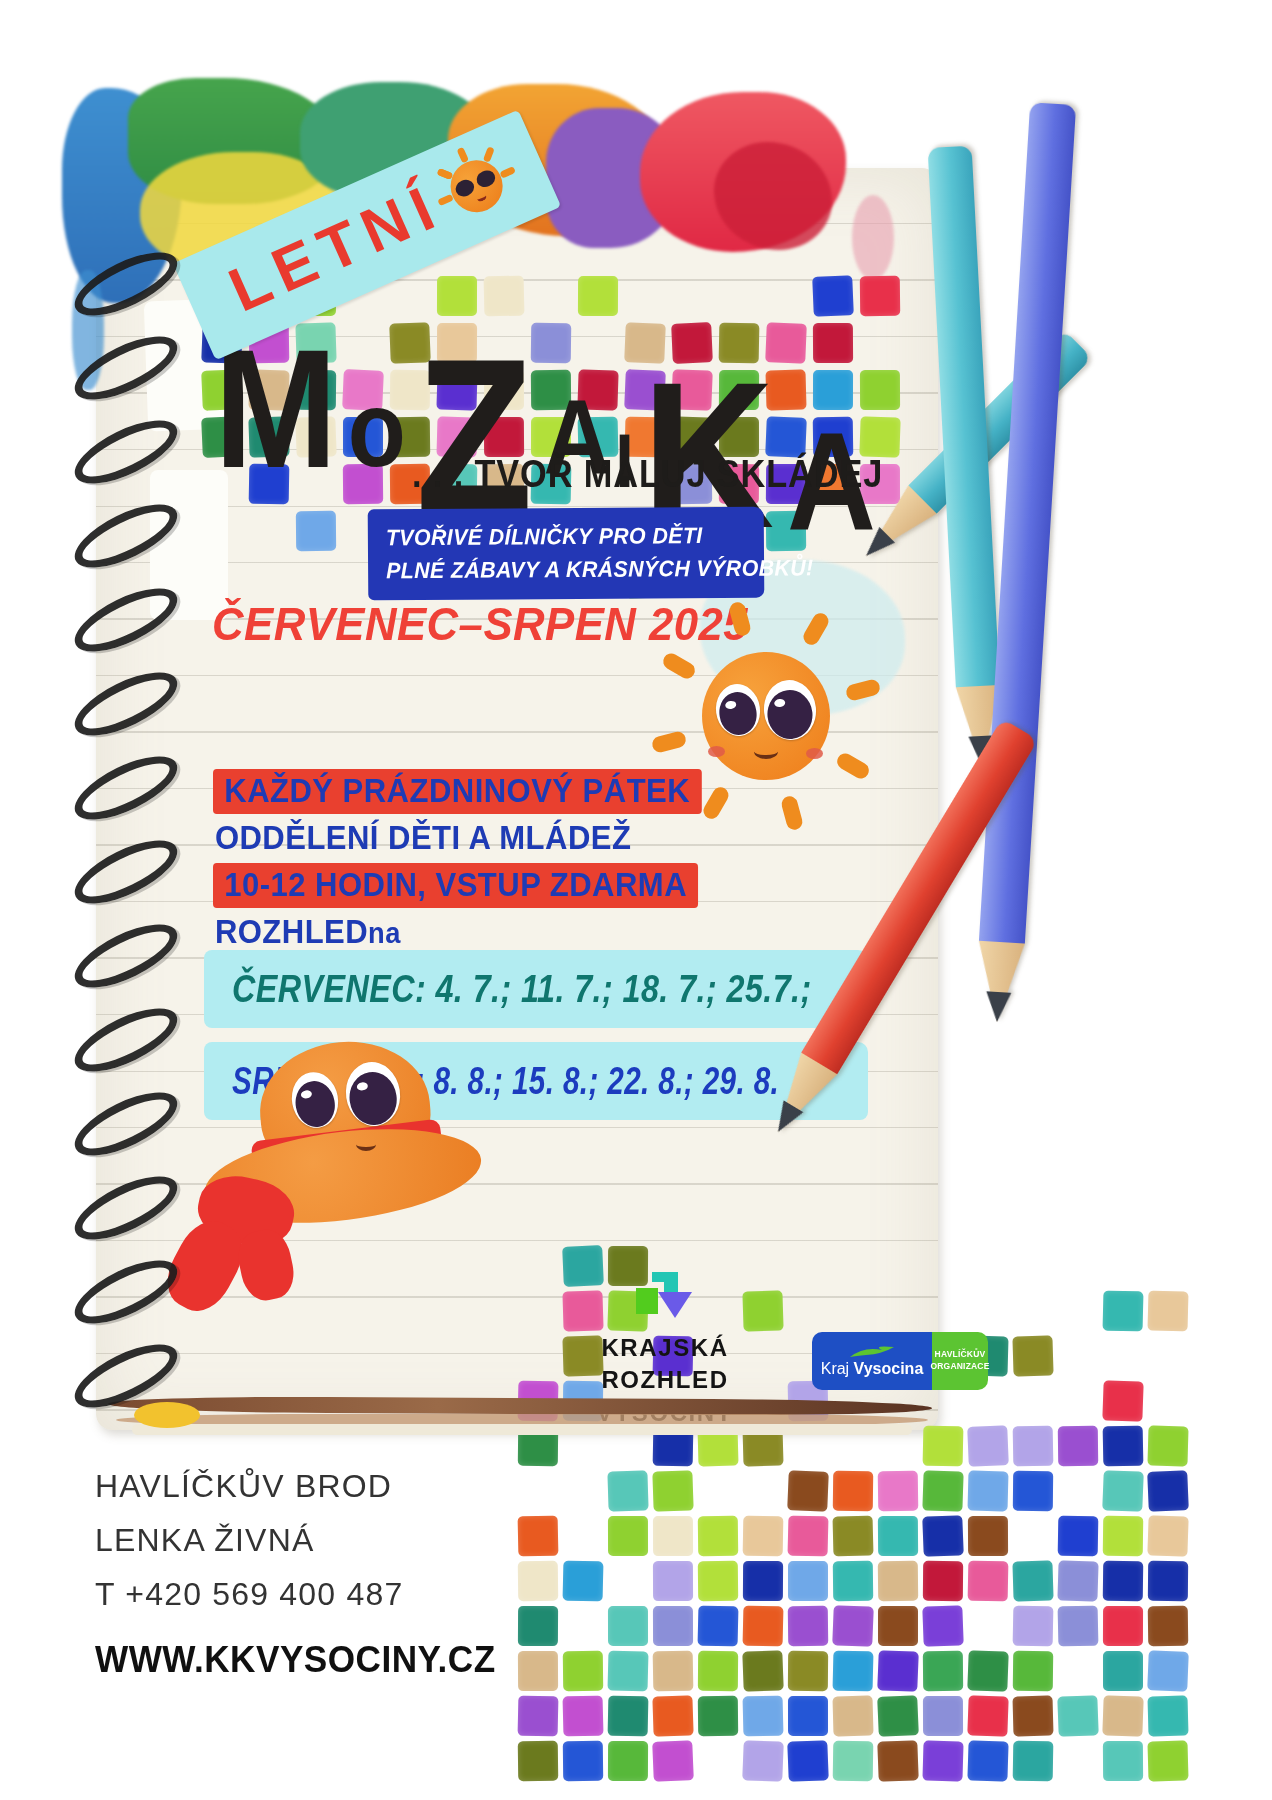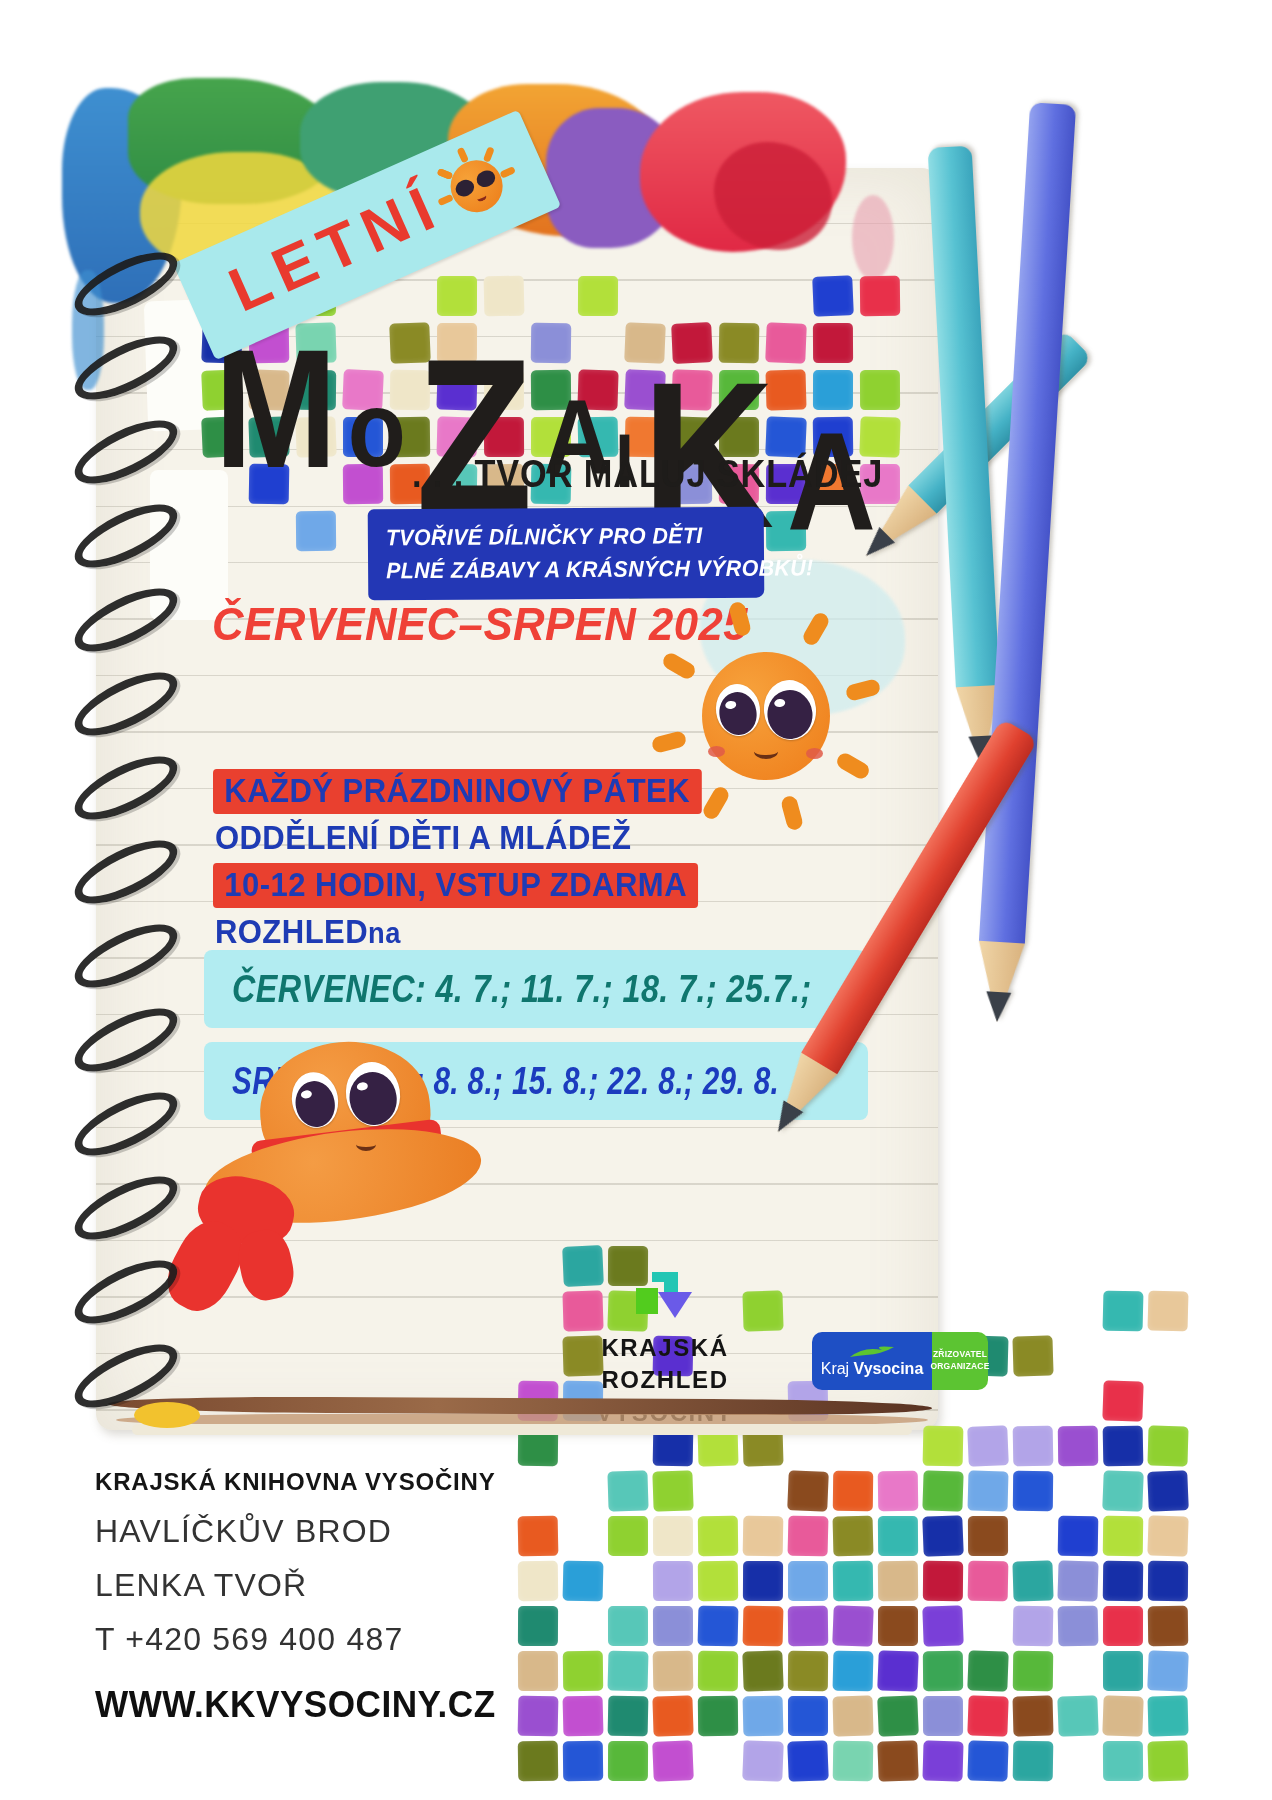--- a/index.html
+++ b/index.html
@@ -314,21 +314,21 @@
   </div>
 
   <div class="kv">
     <div class="kv-blue">
       <svg width="48" height="14" viewBox="0 0 48 14">
         <path fill="#5cc432" d="M2 12 Q16 1 34 5 Q24 0 46 2 Q34 9 18 10 Q8 11 2 12 Z"></path>
       </svg>
       <div class="kv-name"><span>Kraj </span><b>Vysocina</b></div>
     </div>
     <div class="kv-green">
-      <div>ZŘIZOVATEL</div>
+      <div>HAVLÍČKŮV</div>
       <div>ORGANIZACE</div>
     </div>
   </div>
 
   <div class="edge" style="left:108px;top:1398px;width:824px;height:16px;background:linear-gradient(to right,#7a4a30,#9a6a48 40%,#5a3322);border-radius:60%/18px;transform:rotate(.3deg);"></div>
   <div class="edge" style="left:116px;top:1414px;width:812px;height:12px;background:#c49a74;border-radius:50%/12px;opacity:.8;"></div>
   <div class="edge" style="left:132px;top:1424px;width:780px;height:11px;background:#efe9d8;border-radius:8px;"></div>
   <div class="edge" style="left:134px;top:1402px;width:66px;height:26px;background:#f2c22e;border-radius:50%;"></div>
 
   <div class="pencil" style="left:866px;top:536px;width:300px;height:40px;transform:rotate(-45deg);">
@@ -474,20 +474,19 @@
       <div class="mcell" style="left: 315px; top: 495px; width: 40px; height: 40px; background: rgb(121, 212, 176); transform: rotate(0.882386deg);"></div>
       <div class="mcell" style="left: 360px; top: 495px; width: 40px; height: 40px; background: rgb(138, 74, 30); transform: rotate(-2.15deg);"></div>
       <div class="mcell" style="left: 405px; top: 495px; width: 40px; height: 40px; background: rgb(122, 63, 216); transform: rotate(1.6414deg);"></div>
       <div class="mcell" style="left: 450px; top: 495px; width: 40px; height: 40px; background: rgb(36, 86, 214); transform: rotate(1.77478deg);"></div>
       <div class="mcell" style="left: 495px; top: 495px; width: 40px; height: 40px; background: rgb(43, 166, 160); transform: rotate(0.944127deg);"></div>
       <div class="mcell" style="left: 585px; top: 495px; width: 40px; height: 40px; background: rgb(87, 199, 184); transform: rotate(-0.418906deg);"></div>
       <div class="mcell" style="left: 630px; top: 495px; width: 40px; height: 40px; background: rgb(143, 209, 48); transform: rotate(-1.58076deg);"></div>
     </div>
 
   <div class="footer">
-    <div class="f-org">KRAJSKÁ KNIHOVNA VYSOČINY</div>
     <div class="f-line">HAVLÍČKŮV BROD</div>
-    <div class="f-line">LENKA TVOŘ</div>
+    <div class="f-line">LENKA ŽIVNÁ</div>
     <div class="f-line">T +420 569 400 487</div>
     <div class="f-web">WWW.KKVYSOCINY.CZ</div>
   </div>
 
 </div>
 
 </body></html>

